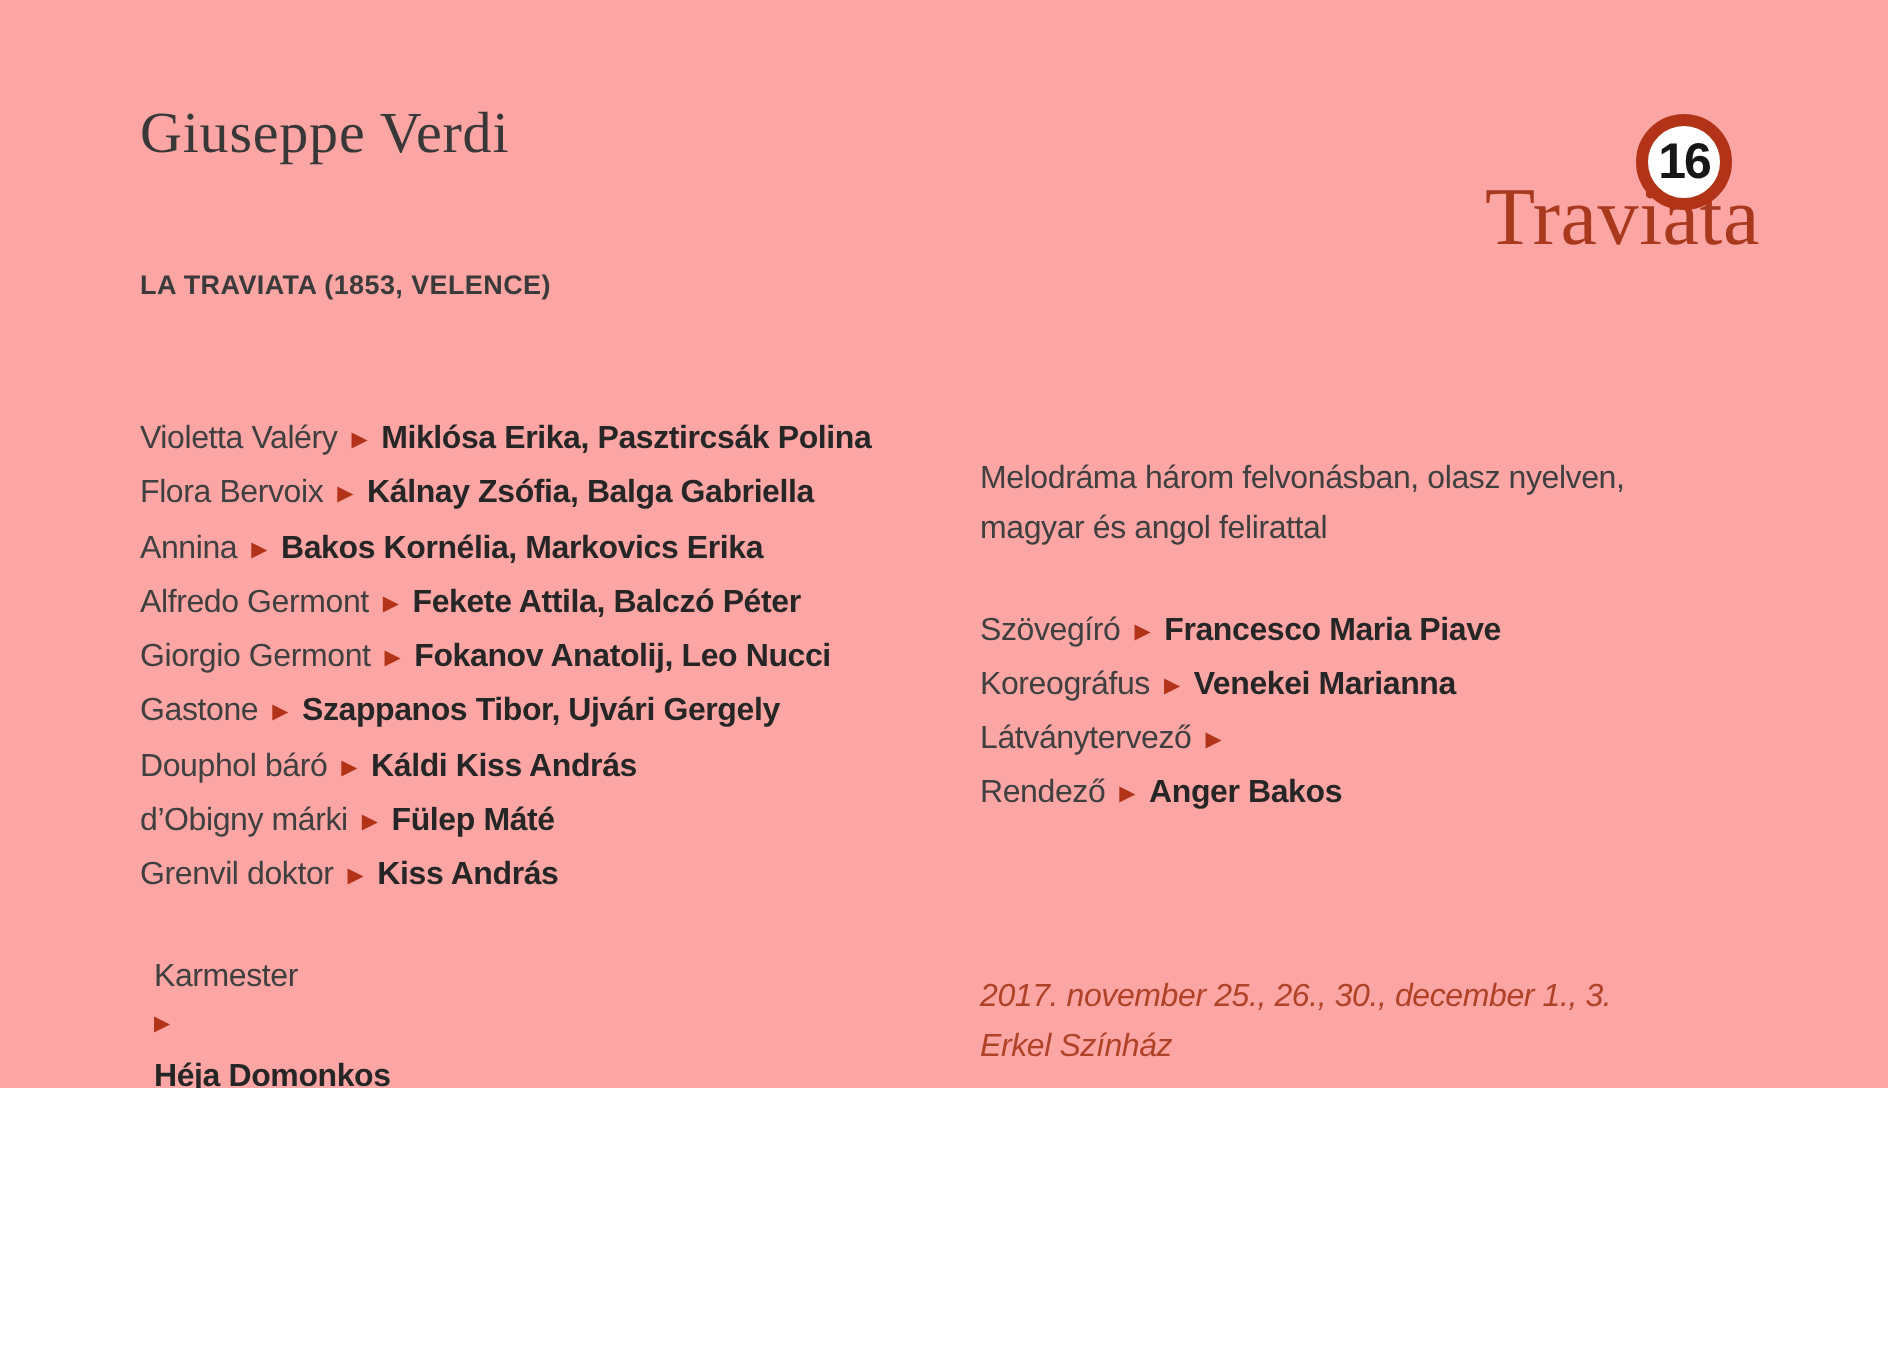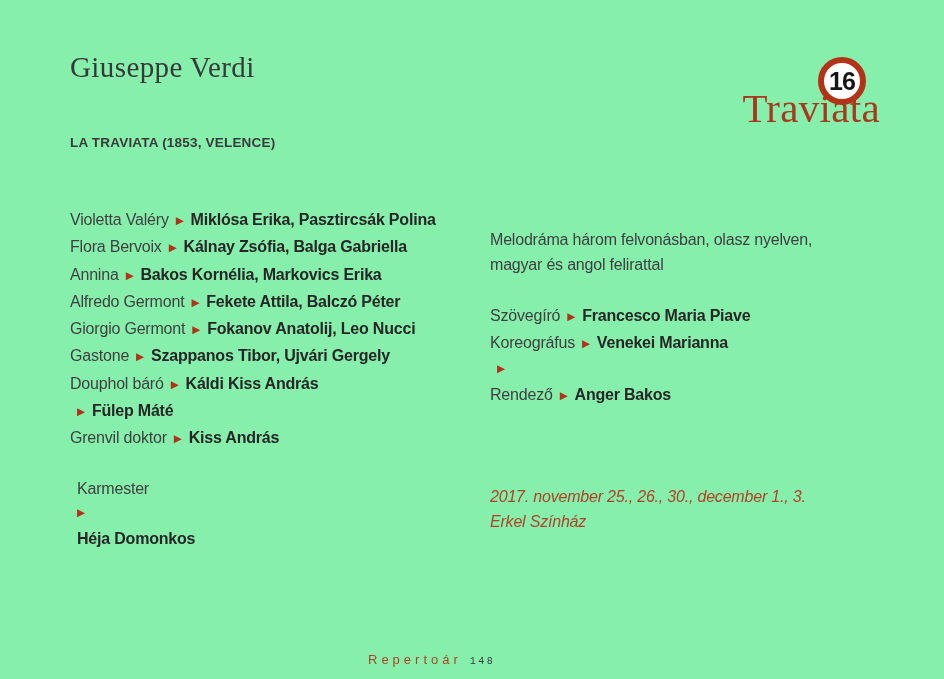--- a/index.html
+++ b/index.html
@@ -1,20 +1,20 @@
 <!DOCTYPE html>
 <html><head>
 <meta charset="utf-8">
 <style>
   * { margin:0; padding:0; box-sizing:border-box; }
   html,body { background:#ffffff; }
   .page {
     position:relative;
-    width:944px; height:679px;
-    background:#86efac;
+    width:944px; height:544px;
+    background:#fca5a5;
     overflow:hidden;
     font-family:"Liberation Sans", "DejaVu Sans", sans-serif;
   }
 
   
   .composer {
     position:absolute; left:70px; top:50px;
     font-family:"Liberation Serif", serif;
     font-size:29px; line-height:34px;
     color:#383838; letter-spacing:0.4px;
@@ -130,20 +130,21 @@
       <span class="role">Gastone</span>
       <span class="arrow">▶</span>
       <span class="names">Szappanos Tibor, Ujvári Gergely</span>
     </div>
     <div class="row">
       <span class="role">Douphol báró</span>
       <span class="arrow">▶</span>
       <span class="names">Káldi Kiss András</span>
     </div>
     <div class="row">
+      <span class="role">d’Obigny márki</span>
       <span class="arrow">▶</span>
       <span class="names">Fülep Máté</span>
     </div>
     <div class="row">
       <span class="role">Grenvil doktor</span>
       <span class="arrow">▶</span>
       <span class="names">Kiss András</span>
     </div>
     <div class="row conductor-row">
       <span class="role">Karmester</span>
@@ -163,20 +164,21 @@
         <span class="role">Szövegíró</span>
         <span class="arrow">▶</span>
         <span class="names">Francesco Maria Piave</span>
       </div>
       <div class="row">
         <span class="role">Koreográfus</span>
         <span class="arrow">▶</span>
         <span class="names">Venekei Marianna</span>
       </div>
       <div class="row">
+        <span class="role">Látványtervező</span>
         <span class="arrow">▶</span>
       </div>
       <div class="row">
         <span class="role">Rendező</span>
         <span class="arrow">▶</span>
         <span class="names">Anger Bakos</span>
       </div>
     </div>
 
     <div class="dates">

